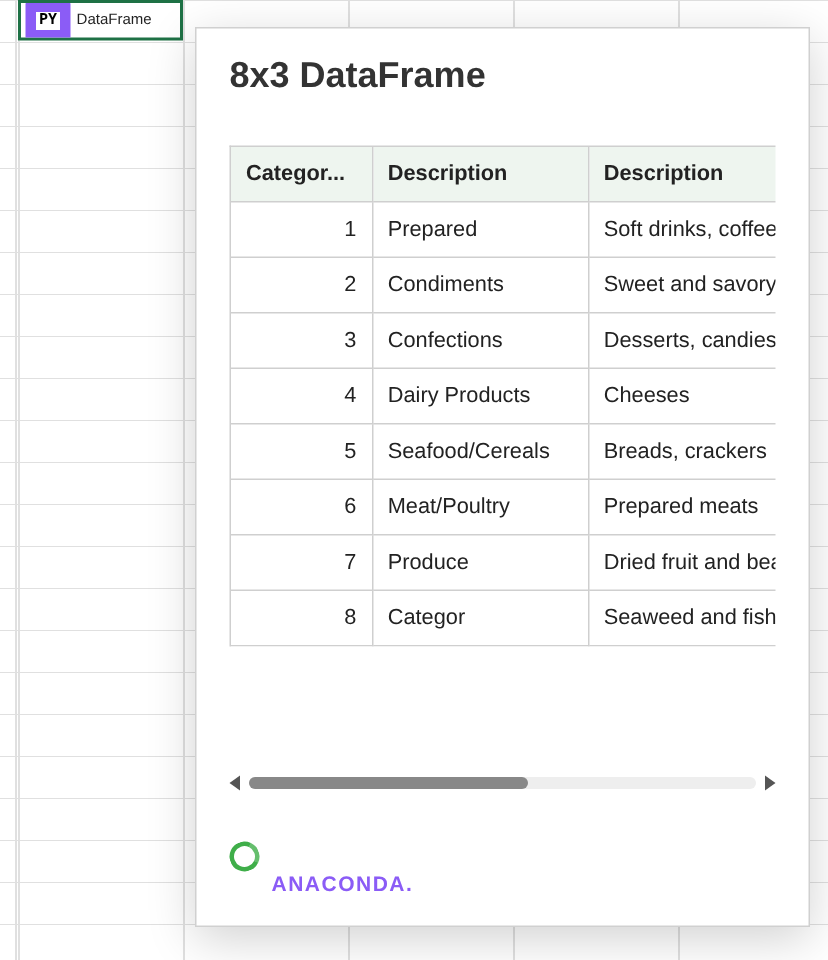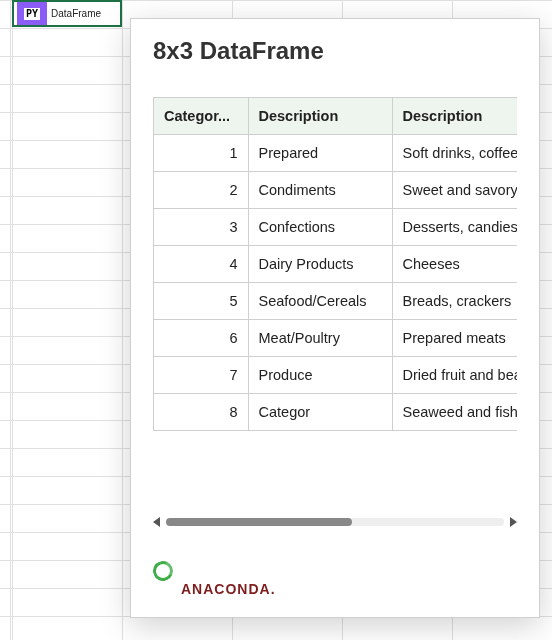--- a/index.html
+++ b/index.html
@@ -140,21 +140,21 @@
     .ring {
       width: 20px; height: 20px;
       border: 3px solid #3fae49;
       border-radius: 50%;
       transform: rotate(-20deg);
       border-right-color: #3fae49cc;
     }
     .footer-text {
       font-weight: 700;
       letter-spacing: 1px;
-      color: #7f1d1d;
+      color: #8b5cf6;
       font-size: 14px;
       margin-top: 36px;
     }
   </style>
 </head>
 <body>
 
 <div class="grid"></div>
 
 <div class="cell">

